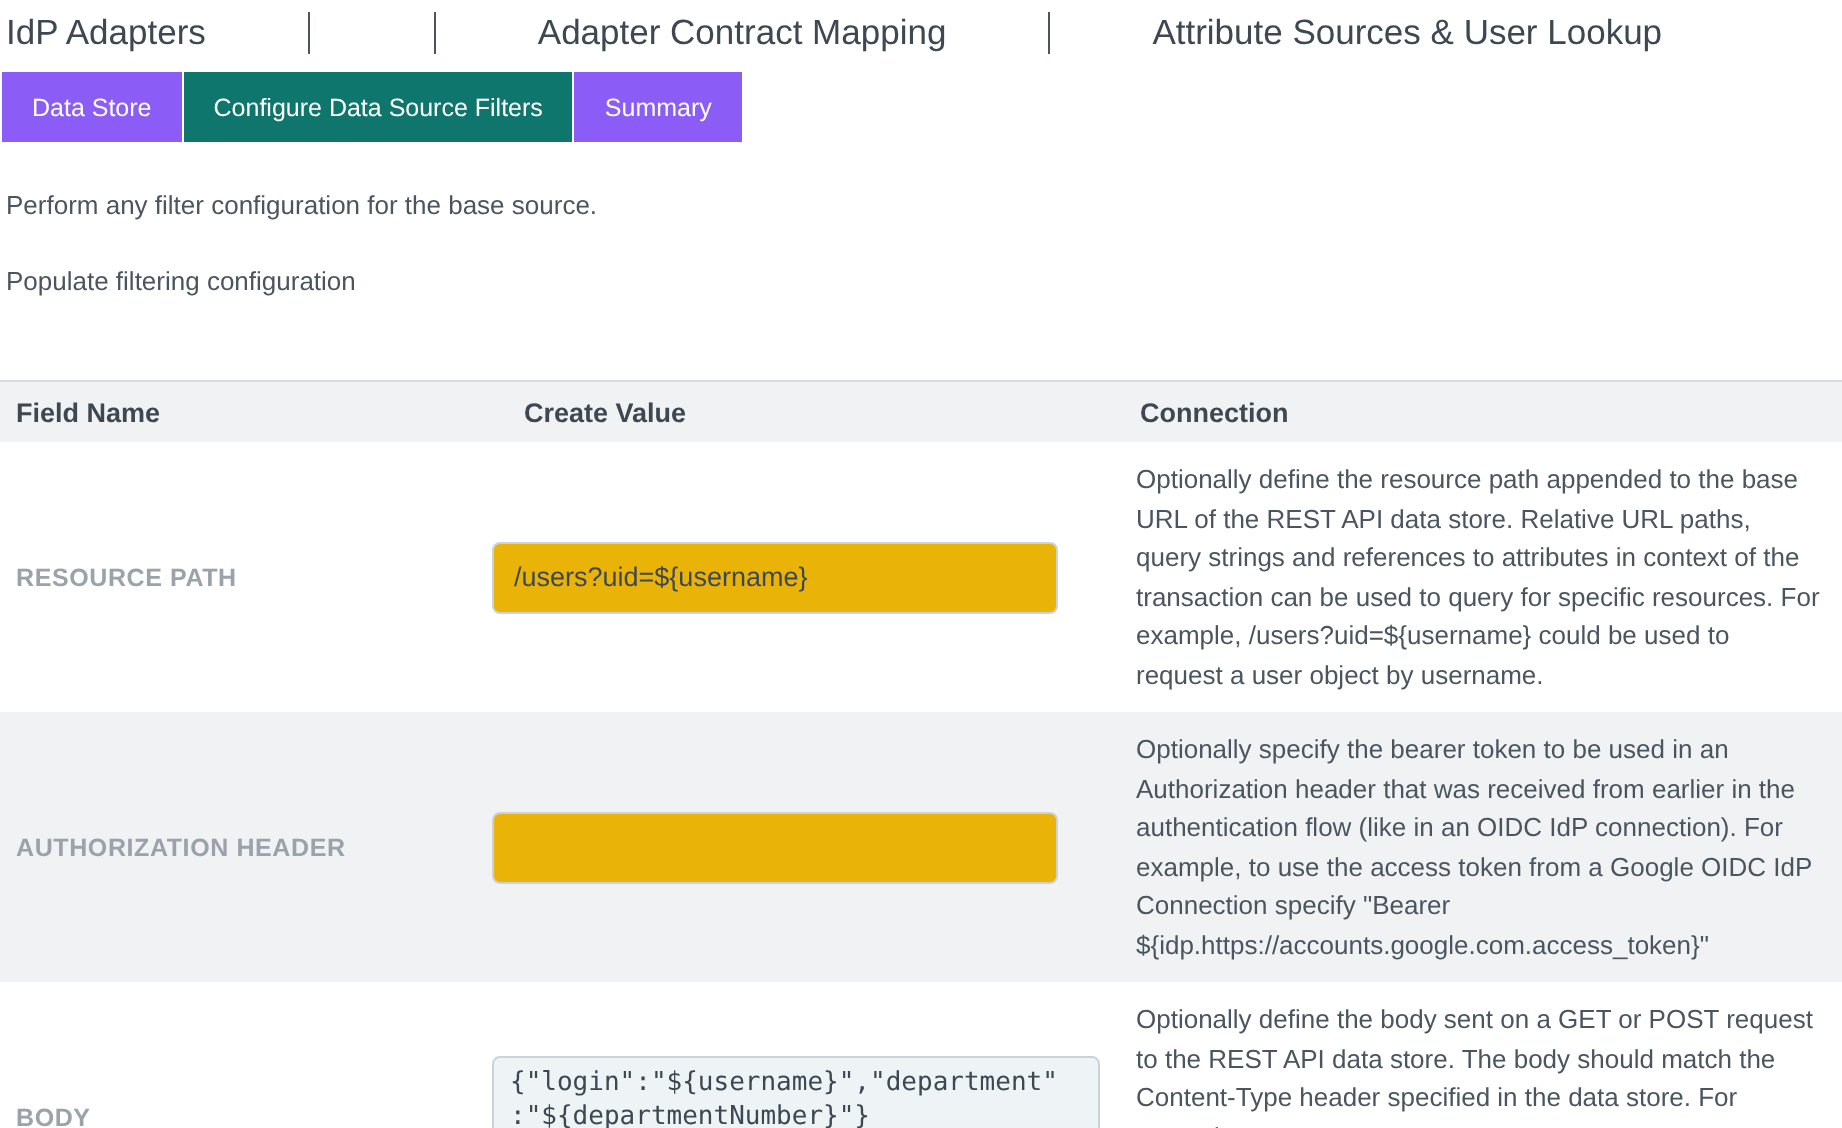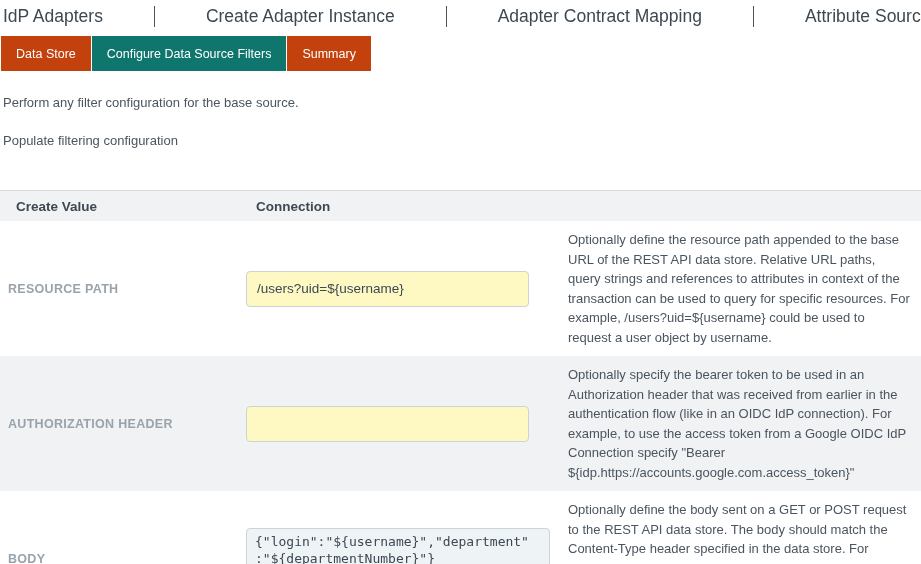--- a/index.html
+++ b/index.html
@@ -27,21 +27,21 @@
     flex: 0 0 auto;
   }
 
   
   .tabs { display: flex; margin: 9px 0 0 1px; }
   .tab {
     height: 35px;
     display: flex; align-items: center;
     padding: 0 15px;
     margin-right: 1px;
-    background: #c2410c;
+    background: #8b5cf6;
     color: #ffffff;
     font-size: 12.5px;
     cursor: pointer;
     user-select: none;
   }
   .tab.active { background: #0f766e; }
 
   
   .instr { margin: 0 0 0 3px; font-size: 13px; color: #4b5560; }
   .instr.first { margin-top: 24px; }
@@ -81,21 +81,21 @@
   .cell-desc {
     padding: 9px 10px 9px 8px;
     font-size: 13px;
     line-height: 19.5px;
     color: #4b5560;
     overflow-wrap: break-word;
   }
 
   .text-input {
     width: 283px; height: 36px;
-    background: #fef9c3;
+    background: #eab308;
     border: 1px solid #cbd3d9;
     border-radius: 4px;
     padding: 0 10px;
     font-size: 13.5px;
     color: #3d4853;
     font-family: "Liberation Sans", sans-serif;
     outline: none;
   }
   .body-textarea {
     width: 304px; height: 61px;
@@ -110,39 +110,39 @@
     resize: both;
     outline: none;
   }
 </style>
 </head>
 <body>
 
 <div class="breadcrumb">
   <span>IdP Adapters</span>
   <span class="sep"></span>
-  <span>Create Adapter Instance</span>
   <span class="sep"></span>
   <span>Adapter Contract Mapping</span>
   <span class="sep"></span>
   <span>Attribute Sources &amp; User Lookup</span>
 </div>
 
 <div class="tabs">
   <div class="tab">Data Store</div>
   <div class="tab active">Configure Data Source Filters</div>
   <div class="tab">Summary</div>
 </div>
 
 <p class="instr first">Perform any filter configuration for the base source.</p>
 <p class="instr second">Populate filtering configuration</p>
 
 <div class="filter-table">
 
   <div class="grid-row thead">
+    <div class="th-name">Field Name</div>
     <div class="th-value">Create Value</div>
     <div class="th-desc">Connection</div>
   </div>
 
   <div class="grid-row row">
     <div class="cell-label">RESOURCE PATH</div>
     <div class="cell-value">
       <input type="text" class="text-input" value="/users?uid=${username}" style="">
     </div>
     <div class="cell-desc">Optionally define the resource path appended to the base URL of the REST API data store. Relative URL paths, query strings and references to attributes in context of the transaction can be used to query for specific resources. For example, /users?uid=${username} could be used to request a user object by username.</div>

